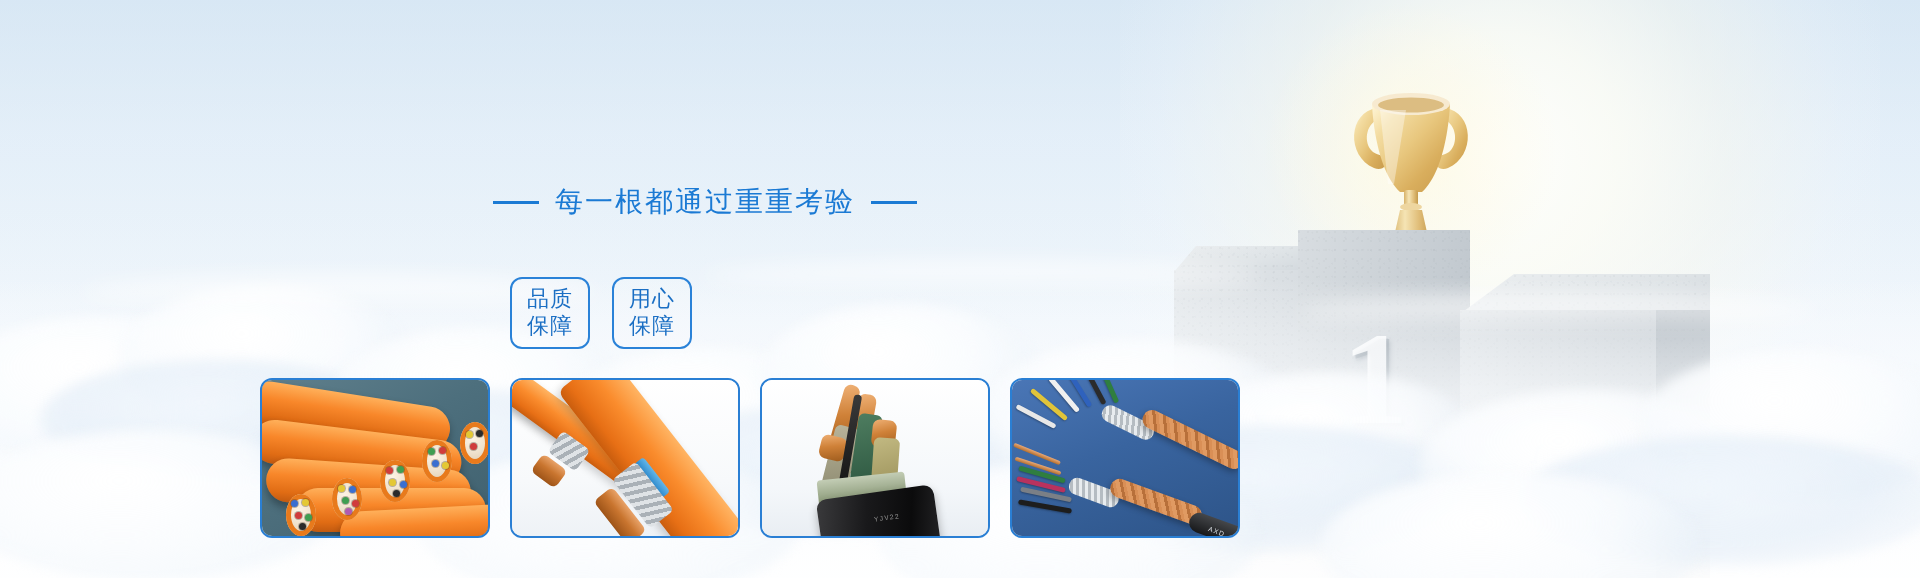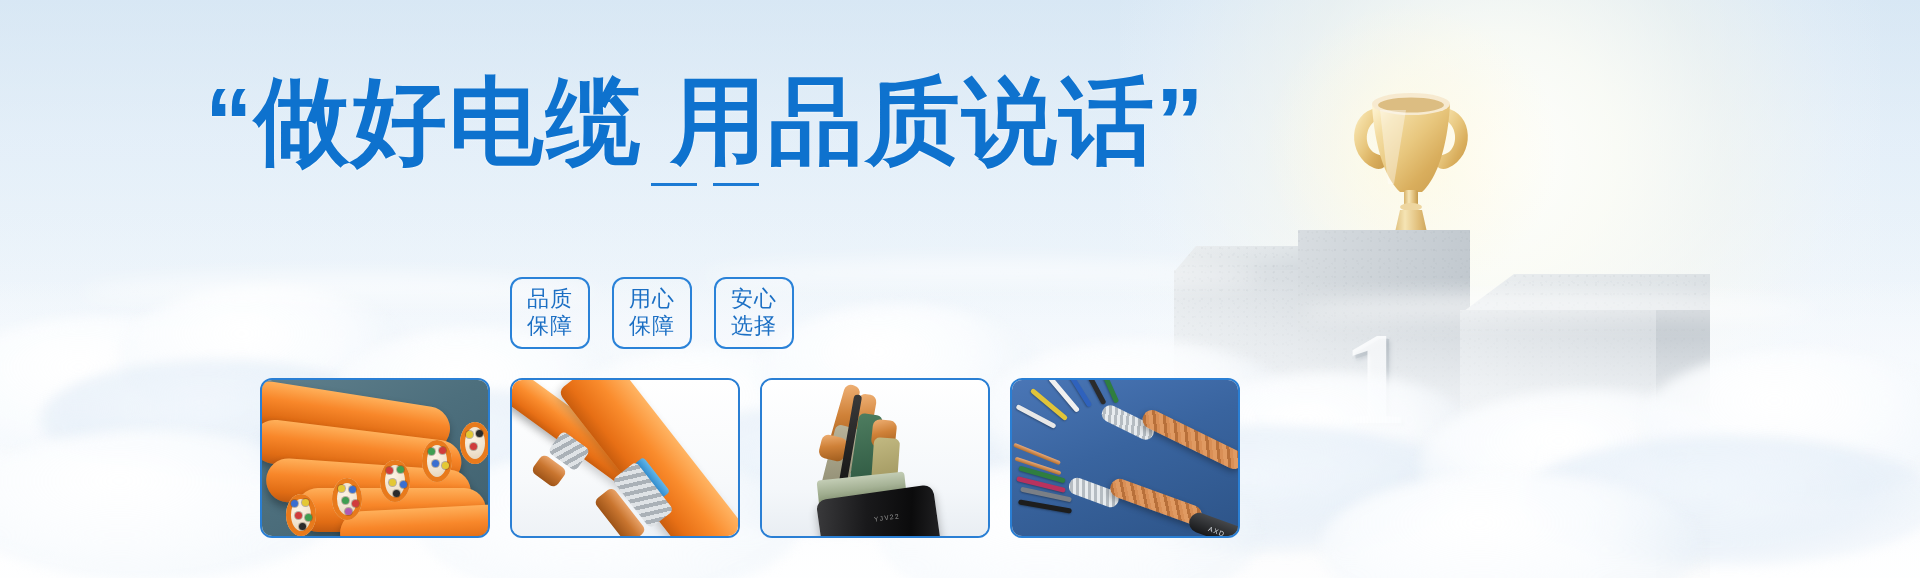--- a/index.html
+++ b/index.html
@@ -369,39 +369,35 @@
     <div class="puff sh" style="left:1520px;top:196px;width:420px; height:130px;"></div>
     <div class="puff" style="left:-40px;  top:190px; width:380px; height:150px;"></div>
     <div class="puff" style="left:420px;  top:210px; width:380px; height:150px;"></div>
     <div class="puff" style="left:880px;  top:222px; width:380px; height:150px;"></div>
     <div class="puff" style="left:1320px; top:232px; width:380px; height:150px;"></div>
     <div class="streak" style="left:80px;  top:36px;  width:520px; height:34px;"></div>
     <div class="streak" style="left:700px; top:22px;  width:560px; height:30px;"></div>
     <div class="streak" style="left:1300px;top:56px;  width:520px; height:32px;"></div>
   </div>
 
-  <div class="headline">“做好电缆 用品质说话”</div>
 
   <div class="subline">
     <span class="rule"></span>
+    <span>每一根都通过重重考验</span>
     <span class="rule"></span>
   </div>
 
   <div class="badges">
     <div class="badge">
       <span>品质</span>
       <span>保障</span>
     </div>
     <div class="badge">
       <span>用心</span>
       <span>保障</span>
-    </div>
-    <div class="badge">
-      <span>安心</span>
-      <span>选择</span>
     </div>
   </div>
 
   <div class="thumbs">
 
     <div class="thumb">
       <div class="inner t1">
         <div class="cab" style="left:-16px; top:14px;  width:205px; transform:rotate(9deg);"></div>
         <div class="cab" style="left:-10px; top:50px;  width:210px; transform:rotate(7deg);"></div>
         <div class="cab" style="left:4px;   top:84px;  width:205px; transform:rotate(4deg);"></div>

